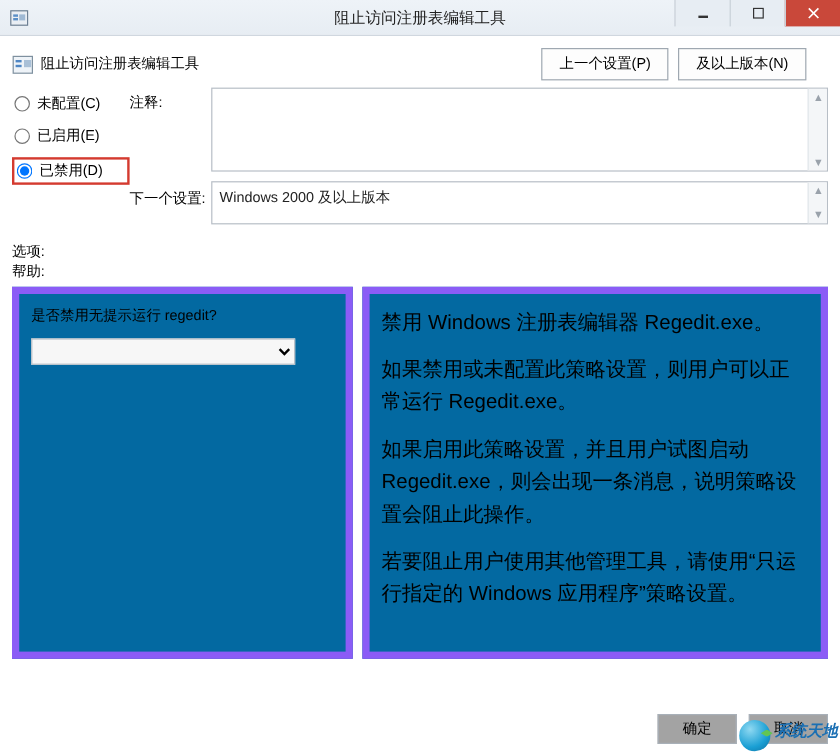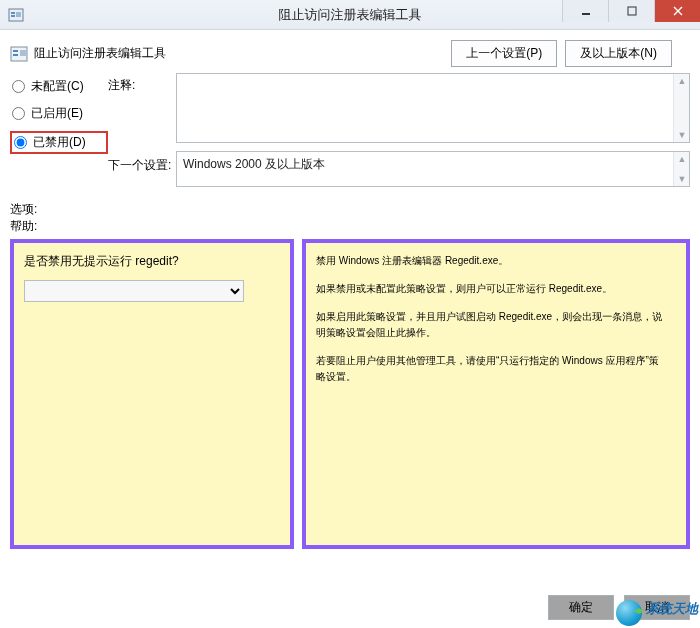--- a/index.html
+++ b/index.html
@@ -171,22 +171,22 @@
   .labels-row .opt-label { width: 288px; }
   .labels-row .help-label { flex: 1; }
 
   
   .lower {
     display: flex;
     gap: 8px;
     margin-top: 4px;
   }
   .pane {
-    border: 4px solid #8b5cf6;
-    background: #fef9c3;
+    border: 6px solid #8b5cf6;
+    background: #0369a1;
     overflow: hidden;
   }
   .options-pane {
     width: 284px;
     height: 310px;
     padding: 10px;
   }
   .options-pane .question {
     margin-bottom: 10px;
   }
@@ -197,21 +197,21 @@
     background: #f7f7f7;
     font-family: inherit;
     font-size: 12px;
   }
   .help-pane {
     flex: 1;
     height: 310px;
     padding: 10px 20px 10px 10px;
     position: relative;
     line-height: 1.6;
-    font-size: 10px;
+    font-size: 17px;
   }
   .help-pane p { margin: 0 0 12px 0; }
 
   
   .footer {
     position: absolute;
     right: 10px;
     bottom: 8px;
     display: flex;
     gap: 10px;

